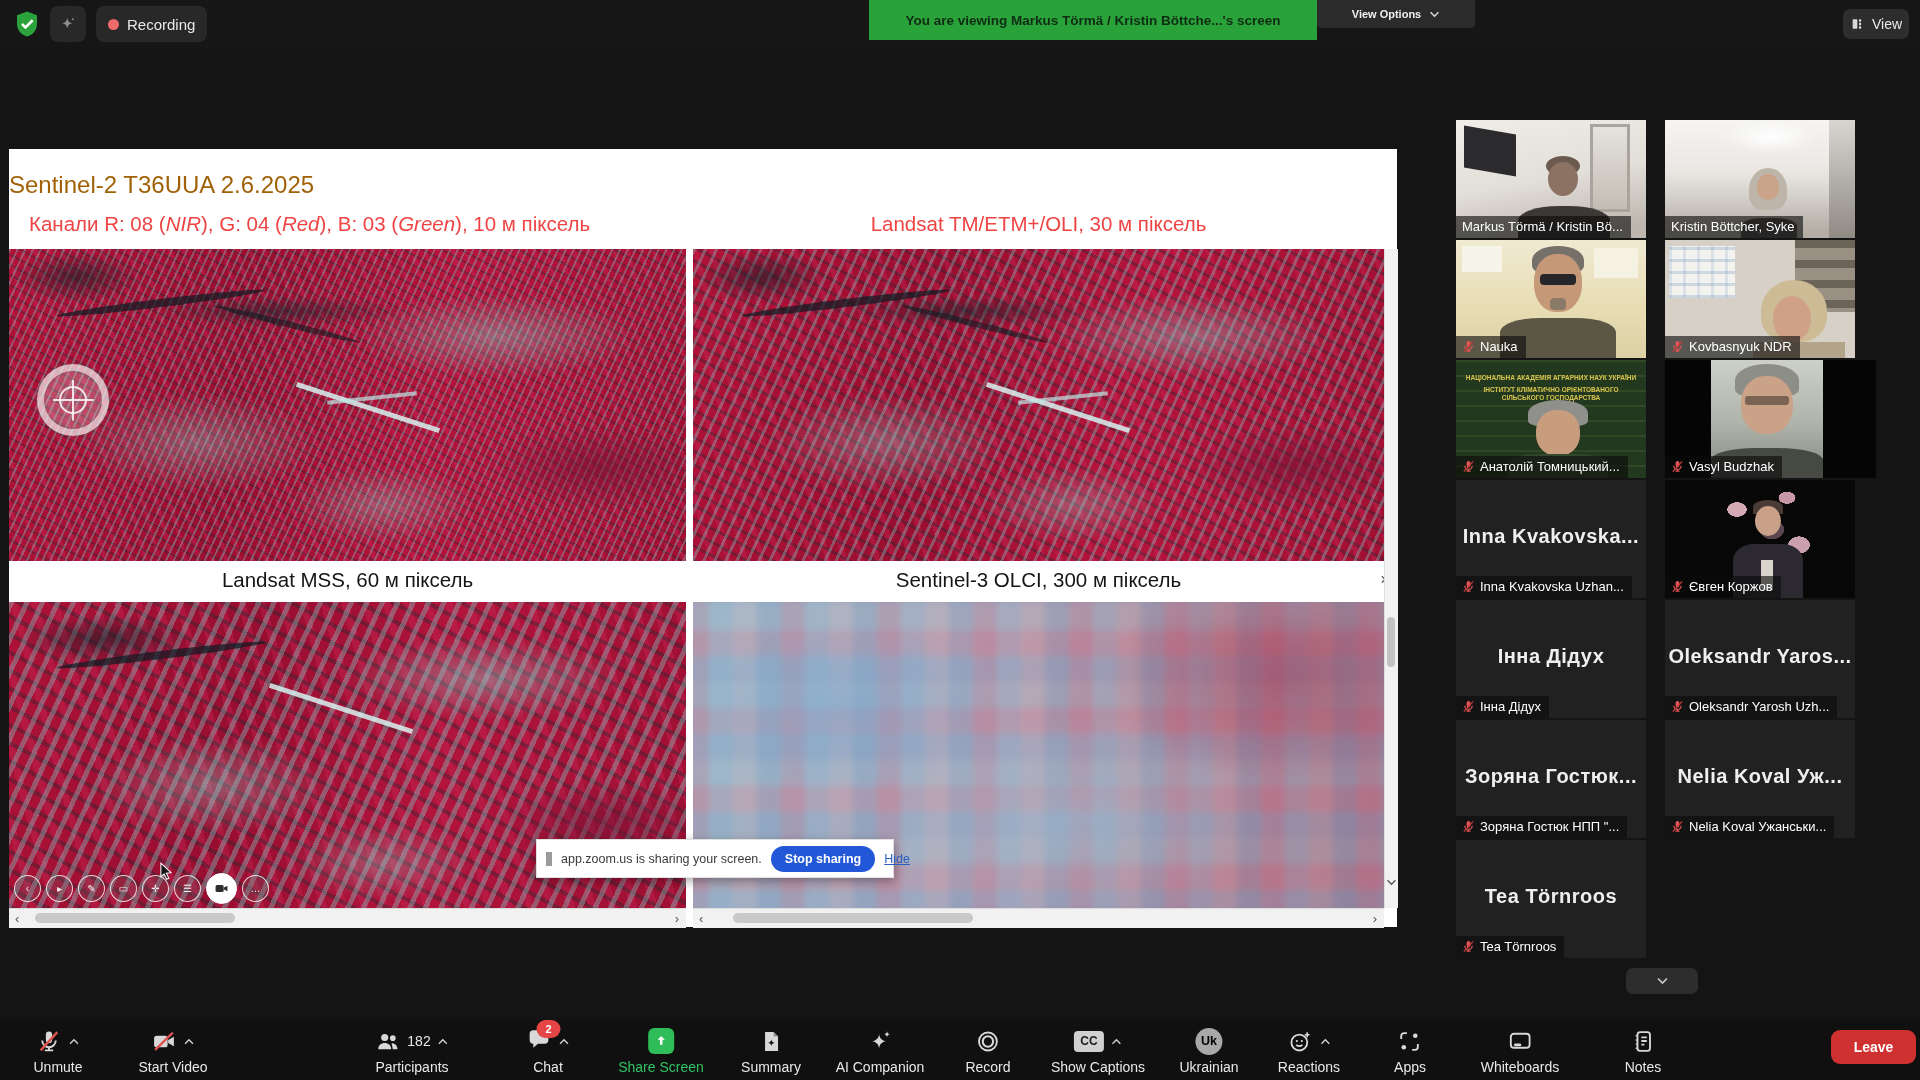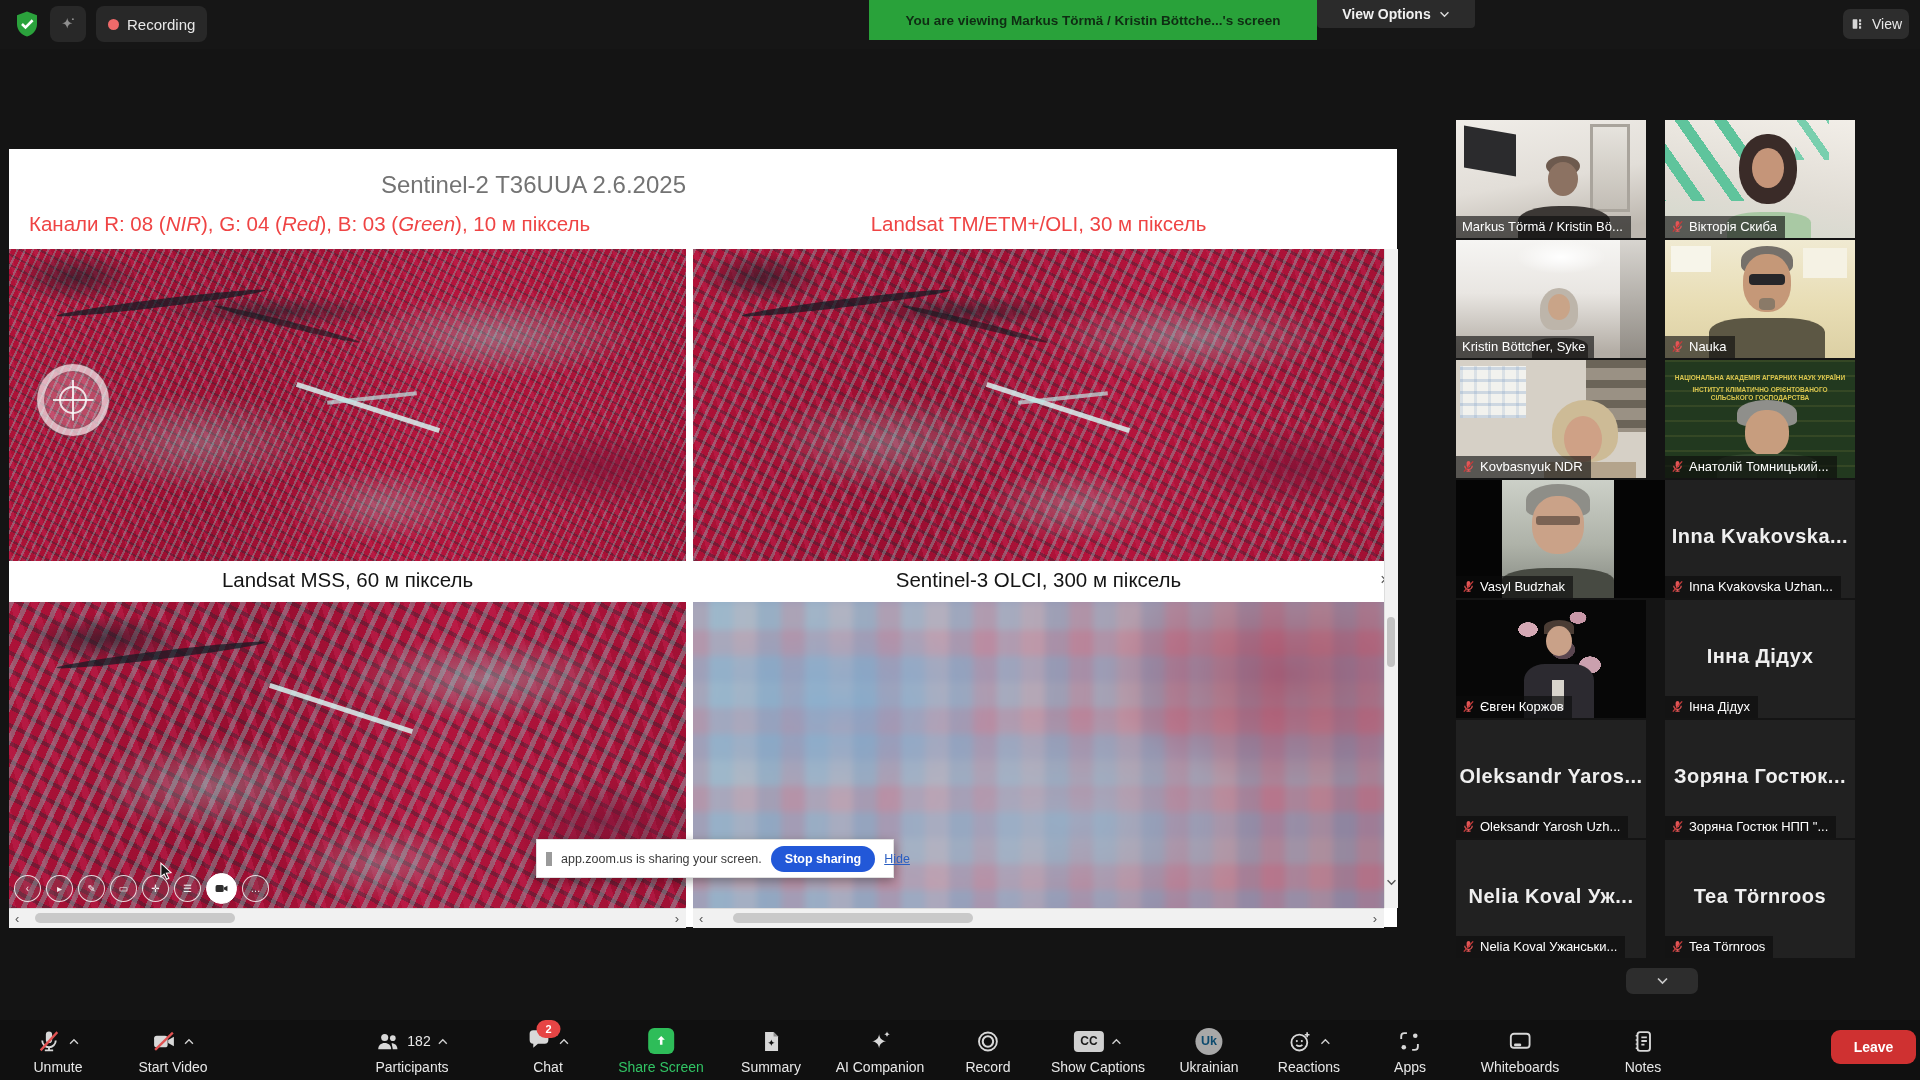--- a/index.html
+++ b/index.html
@@ -5,25 +5,25 @@
   html,body{margin:0;padding:0;background:#141414;width:1920px;height:1080px;overflow:hidden;
     font-family:"Liberation Sans", sans-serif; -webkit-font-smoothing:antialiased;}
   
   #topbar{position:absolute;left:0;top:0;width:1920px;height:49px;background:#161616;}
   .tb-pill{position:absolute;top:6px;height:36px;background:#282828;border-radius:8px;display:flex;align-items:center;gap:8px;padding:0 12px;color:#e8e8e8;font-size:15px;}
   #shield{position:absolute;left:12px;top:8px;width:30px;height:32px;}
   #sparkle-btn{left:50px;width:36px;padding:0;justify-content:center;}
   #recording{left:96px;}
   #rec-dot{width:11px;height:11px;border-radius:50%;background:#ef6a6a;}
   #banner{position:absolute;left:869px;top:0;width:448px;height:40px;background:#29a23a;color:#0f2d13;font-weight:bold;font-size:13.5px;display:flex;align-items:center;justify-content:center;white-space:nowrap;}
-  #viewopts{position:absolute;left:1317px;top:0;width:158px;height:28px;background:#2b2b2b;border:0;border-radius:0 0 4px 4px;color:#f0f0f0;font-weight:bold;font-size:14px;display:flex;align-items:center;justify-content:center;gap:8px;cursor:pointer;}
+  #viewopts{position:absolute;left:1317px;top:0;width:158px;height:28px;background:#2b2b2b;border:0;border-radius:0 0 4px 4px;color:#f0f0f0;font-weight:bold;font-size:11px;display:flex;align-items:center;justify-content:center;gap:8px;cursor:pointer;}
   #viewbtn{position:absolute;left:1843px;top:9px;width:66px;height:30px;background:#2d2d2d;border:0;border-radius:7px;color:#e8e8e8;font-size:14px;display:flex;align-items:center;justify-content:center;gap:6px;}
   
   #shared{position:absolute;left:9px;top:149px;width:1388px;height:778px;background:#ffffff;}
-  .slide-ttl{position:absolute;top:22px;left:0;width:677px;text-align:right;font-size:24px;color:#737373;}
+  .slide-ttl{position:absolute;top:22px;left:0;width:677px;text-align:left;font-size:24px;color:#a16207;}
   .sub{position:absolute;top:63px;font-size:20.5px;color:#ef4444;white-space:nowrap;}
   .subL{left:20px;}
   .subR{left:684px;width:691px;text-align:center;}
   .mid{position:absolute;top:419px;font-size:20.5px;color:#151515;text-align:center;}
   .midL{left:0;width:677px;}
   .midR{left:684px;width:691px;}
   .sat{position:absolute;overflow:hidden;background-color:#a81034;}
   #sat-s2{left:0;top:100px;width:677px;height:312px;}
   #sat-tm{left:684px;top:100px;width:691px;height:312px;}
   #sat-mss{left:0;top:453px;width:677px;height:306px;}
@@ -108,21 +108,21 @@
   .btxt{position:absolute;width:94%;left:3%;text-align:center;color:#d9c54e;font-weight:bold;font-size:6.5px;line-height:8px;}
   #collapse{position:absolute;left:1626px;top:968px;width:72px;height:26px;background:#2d2d2d;border:0;border-radius:7px;display:flex;align-items:center;justify-content:center;cursor:pointer;}
   
   #toolbar{position:absolute;left:0;top:1020px;width:1920px;height:60px;background:#101010;}
   .titem{position:absolute;top:6px;transform:translateX(-50%);text-align:center;cursor:pointer;}
   .irow{height:30px;display:flex;align-items:center;justify-content:center;gap:7px;}
   .tlabel{margin-top:3px;font-size:14px;color:#e8e8e8;white-space:nowrap;}
   .tlabel.green{color:#31c464;}
   .share-ic{width:26px;height:26px;background:#2ebd59;border-radius:6px;display:flex;align-items:center;justify-content:center;}
   .cc-ic{width:30px;height:21px;background:#d0d0d0;border-radius:4px;color:#1a1a1a;font-weight:bold;font-size:12px;display:flex;align-items:center;justify-content:center;}
-  .uk-ic{width:27px;height:27px;background:#a8a8a8;border-radius:50%;color:#0c4a6e;font-weight:bold;font-size:12.5px;display:flex;align-items:center;justify-content:center;}
+  .uk-ic{width:27px;height:27px;background:#a8a8a8;border-radius:50%;color:#000000;font-weight:bold;font-size:12.5px;display:flex;align-items:center;justify-content:center;}
   .cnt{font-size:14px;color:#e8e8e8;}
   .chatwrap{position:relative;}
   .badge{position:absolute;top:-7px;right:-9px;min-width:18px;height:18px;border-radius:9px;background:#e64545;color:#fff;font-size:11px;font-weight:bold;display:flex;align-items:center;justify-content:center;padding:0 3px;}
   #leave{position:absolute;left:1831px;top:10px;width:85px;height:34px;background:#cf3131;border:0;border-radius:9px;color:#fff;font-weight:bold;font-size:14px;cursor:pointer;}
 </style>
 </head>
 <body>
 
 <header id="topbar">
   <span id="shield">
@@ -247,39 +247,20 @@
       <div class="po" style="right:16px;top:4px;width:34px;height:82px;background:linear-gradient(#e6e3dd,#c2bdb5);border:3px solid #a9a49c;"></div>
       <div class="po" style="left:90px;top:36px;width:34px;height:20px;background:#6d5a4e;border-radius:50%;"></div>
       <div class="po" style="left:92px;top:42px;width:30px;height:34px;background:#8c7262;border-radius:50%;"></div>
       <div class="po" style="left:62px;bottom:0;width:92px;height:32px;background:#3c3835;border-radius:45% 45% 0 0;"></div>
     </div>
     <div class="nlabel">
         <span>Markus Törmä / Kristin Bö...</span>
       </div>
   </div>
 
-  <div class="tile">
-    <div class="vfill" style="background:linear-gradient(190deg,#f2eee8,#e0dcd4 60%,#d2d8cc);">
-      <div class="po" style="left:-12px;top:-14px;width:95px;height:95px;background:repeating-linear-gradient(55deg,#5fc49c 0 11px, rgba(0,0,0,0) 11px 32px);"></div>
-      <div class="po" style="right:26px;top:0;width:34px;height:40px;background:repeating-linear-gradient(55deg,#79cfae 0 8px, rgba(0,0,0,0) 8px 24px);"></div>
-      <div class="po" style="left:74px;top:14px;width:58px;height:70px;background:#3a2b28;border-radius:48%;"></div>
-      <div class="po" style="left:87px;top:28px;width:32px;height:40px;background:#c59579;border-radius:50%;"></div>
-      <div class="po" style="left:62px;bottom:0;width:84px;height:26px;background:#a9c9a4;border-radius:40% 40% 0 0;"></div>
-    </div>
-    <div class="nlabel">
-      <svg width="13" height="13" viewBox="0 0 14 14">
-          <rect x="5" y="1" width="4" height="7" rx="2" fill="#e25656"></rect>
-          <path d="M3 6.2a4 4 0 0 0 8 0" stroke="#e25656" stroke-width="1.3" fill="none"></path>
-          <line x1="7" y1="10.2" x2="7" y2="12" stroke="#e25656" stroke-width="1.3"></line>
-          <line x1="4.8" y1="12" x2="9.2" y2="12" stroke="#e25656" stroke-width="1.3"></line>
-          <line x1="2" y1="12.5" x2="12" y2="1.5" stroke="#c43a3a" stroke-width="1.5"></line>
-        </svg>
-      <span>Вікторія Скиба</span>
-    </div>
-  </div>
 
   <div class="tile">
     <div class="vfill" style="background:linear-gradient(180deg,#f6f5f3 0%,#e9e6e2 45%,#b3ada5 95%);">
       <div class="po" style="left:60px;top:0;width:90px;height:34px;background:radial-gradient(closest-side,#ffffff,rgba(255,255,255,0));"></div>
       <div class="po" style="right:0;top:0;width:26px;height:100%;background:linear-gradient(#d8d5d0,#8f8a83);"></div>
       <div class="po" style="left:84px;top:48px;width:38px;height:42px;background:#bdb5aa;border-radius:50% 50% 35% 35%;"></div>
       <div class="po" style="left:92px;top:54px;width:22px;height:26px;background:#c9a488;border-radius:50%;"></div>
       <div class="po" style="left:76px;bottom:0;width:56px;height:20px;background:#55504a;border-radius:40% 40% 0 0;"></div>
     </div>
     <div class="nlabel">

